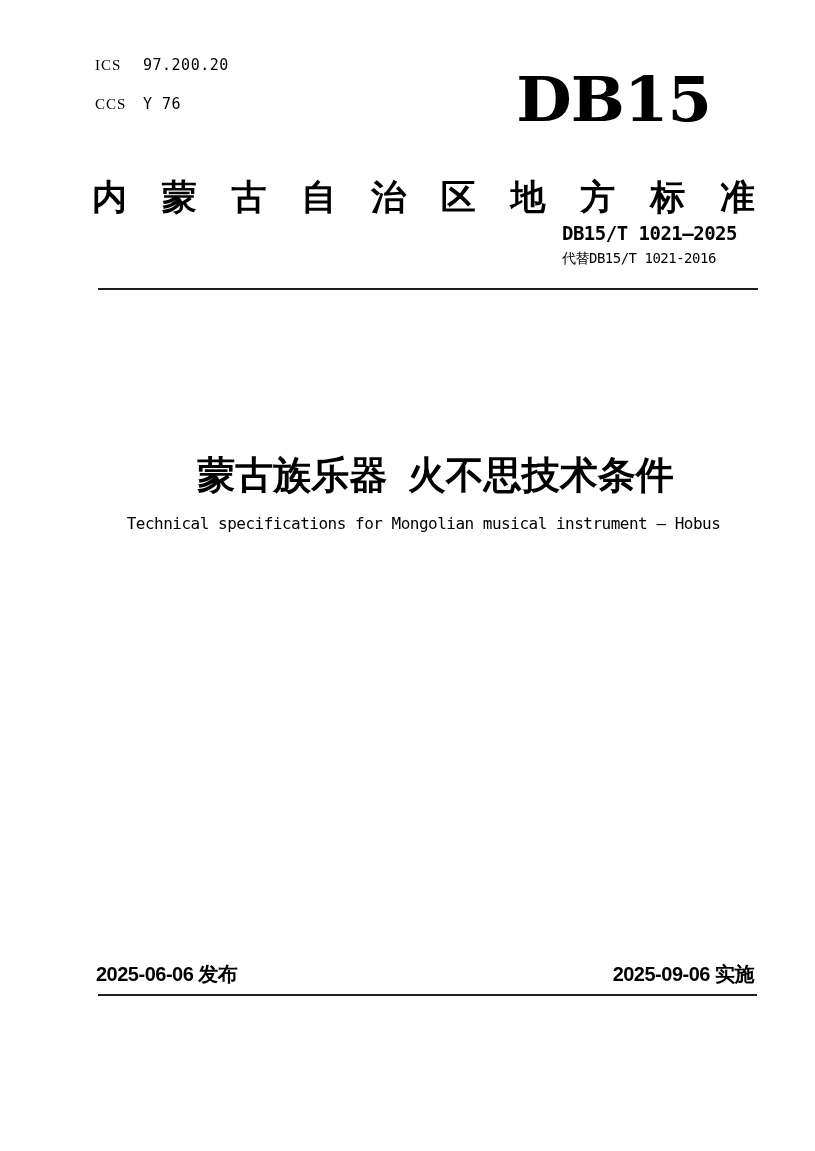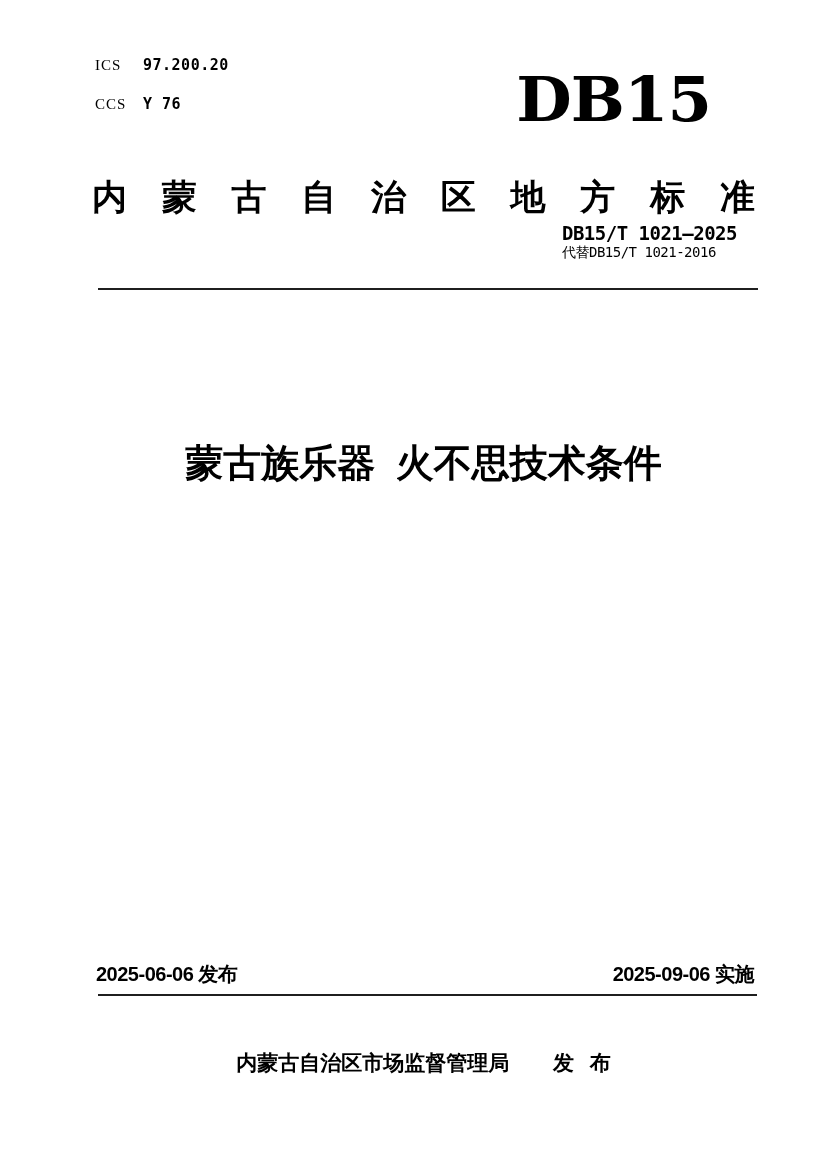--- a/index.html
+++ b/index.html
@@ -26,21 +26,21 @@
     font-size: 15px;
   }
   .ics-row { display: flex; align-items: baseline; margin-top: 16px; }
   .ics-label {
     font-family: "Liberation Serif", serif;
     width: 48px;
     letter-spacing: 1px;
   }
   .ics-value {
     font-family: "DejaVu Sans Mono", monospace;
-    font-weight: bold;
+    font-weight: normal;
     letter-spacing: 0.5px;
   }
 
   
   .db-logo {
     position: absolute;
     top: 68px;
     right: 104px;
     font-family: "DejaVu Serif", serif;
     font-weight: 900;
@@ -71,20 +71,21 @@
     text-align: left;
   }
   .std-number {
     font-family: "DejaVu Sans Mono", monospace;
     font-weight: bold;
     font-size: 19px;
     line-height: 1.1;
     letter-spacing: -0.5px;
   }
   .std-replaces {
+    margin-top: 6px;
     font-size: 14px;
     font-family: "DejaVu Sans Mono", monospace;
     letter-spacing: -0.5px;
   }
 
   .rule {
     position: absolute;
     height: 0;
     border: none;
     border-top: 2px solid #1f1f1f;
@@ -97,21 +98,21 @@
   .title-cn {
     position: absolute;
     left: 92px;
     top: 441px;
     width: 663px;
     text-align: center;
     font-size: 38px;
     font-weight: bold;
     line-height: 1.2;
     word-spacing: 10px;
-    margin: 0;
+    margin: 12px;
   }
   .title-en {
     position: absolute;
     left: 92px;
     top: 513px;
     width: 663px;
     text-align: center;
     font-family: "DejaVu Sans Mono", monospace;
     font-size: 16px;
     letter-spacing: -0.5px;
@@ -181,26 +182,23 @@
     </h1>
 
   <div class="std-number-block">
     <div class="std-number">DB15/T 1021—2025</div>
     <div class="std-replaces">代替DB15/T 1021-2016</div>
   </div>
 
   <hr class="rule rule-top">
 
   <h2 class="title-cn">蒙古族乐器 火不思技术条件</h2>
+  <p class="title-en">Technical specifications for Mongolian musical instrument — Hobus</p>
 
   <div class="dates-row">
     <span>2025-06-06 发布</span>
     <span>2025-09-06 实施</span>
   </div>
 
   <hr class="rule rule-bottom">
 
-  <div class="publisher-row">
-    <span class="publisher-name">内蒙古自治区市场监督管理局</span>
-    <span class="publish-word">发 布</span>
-  </div>
 
 </div>
 
 </body></html>

